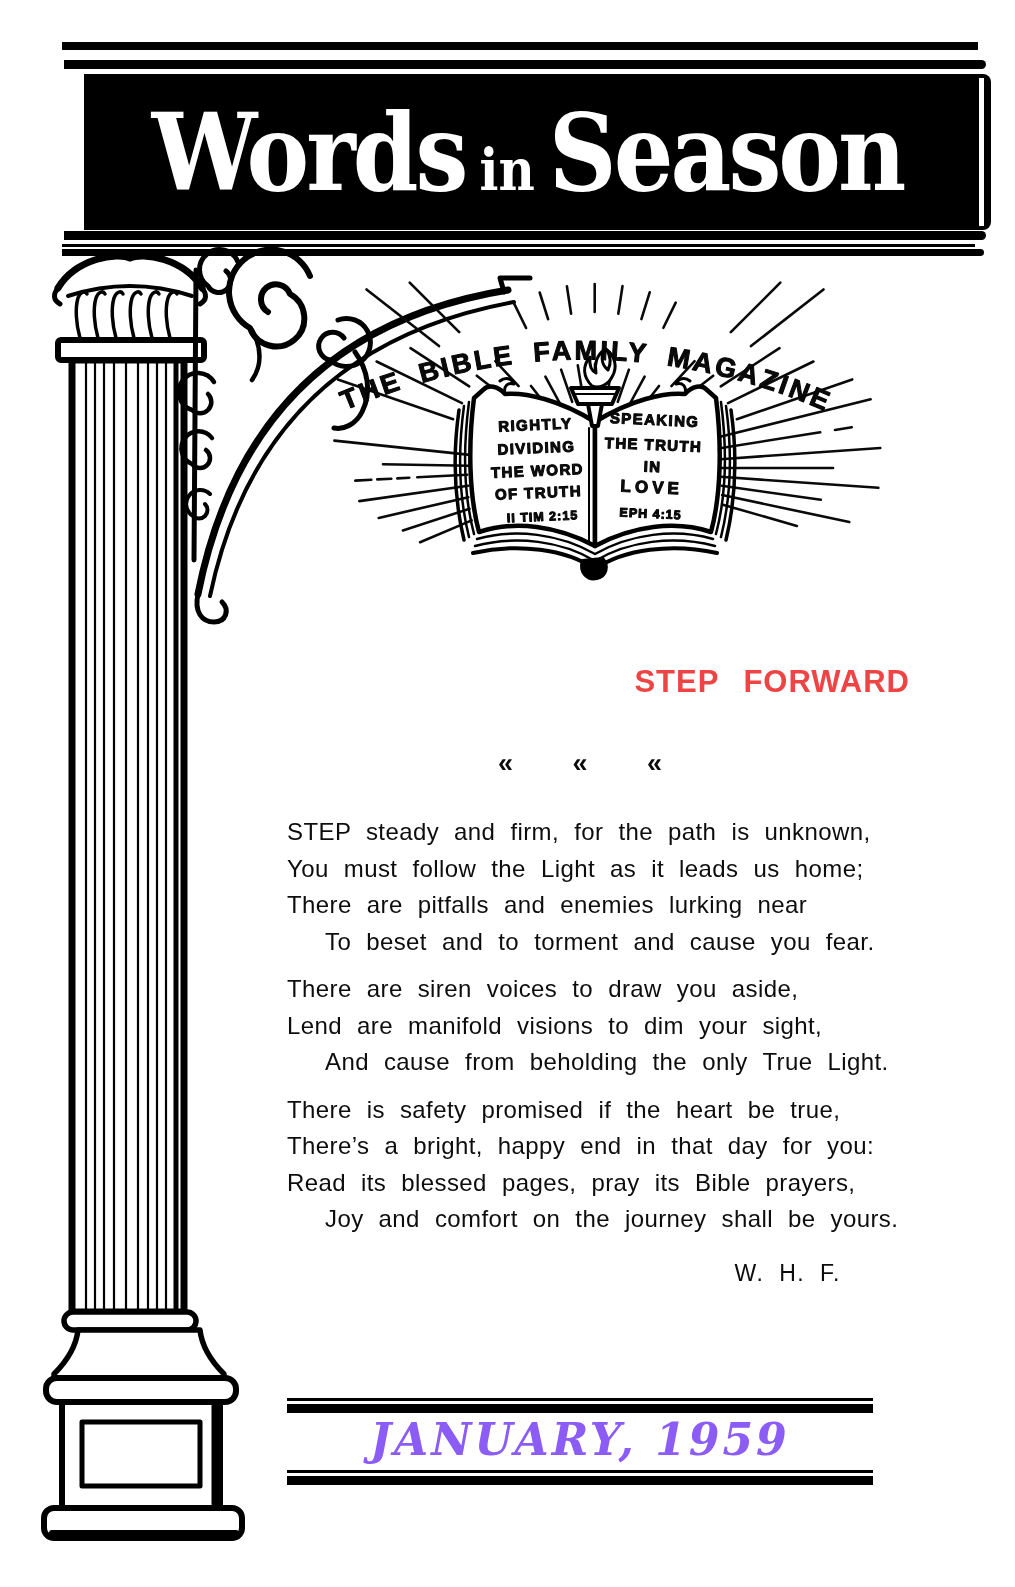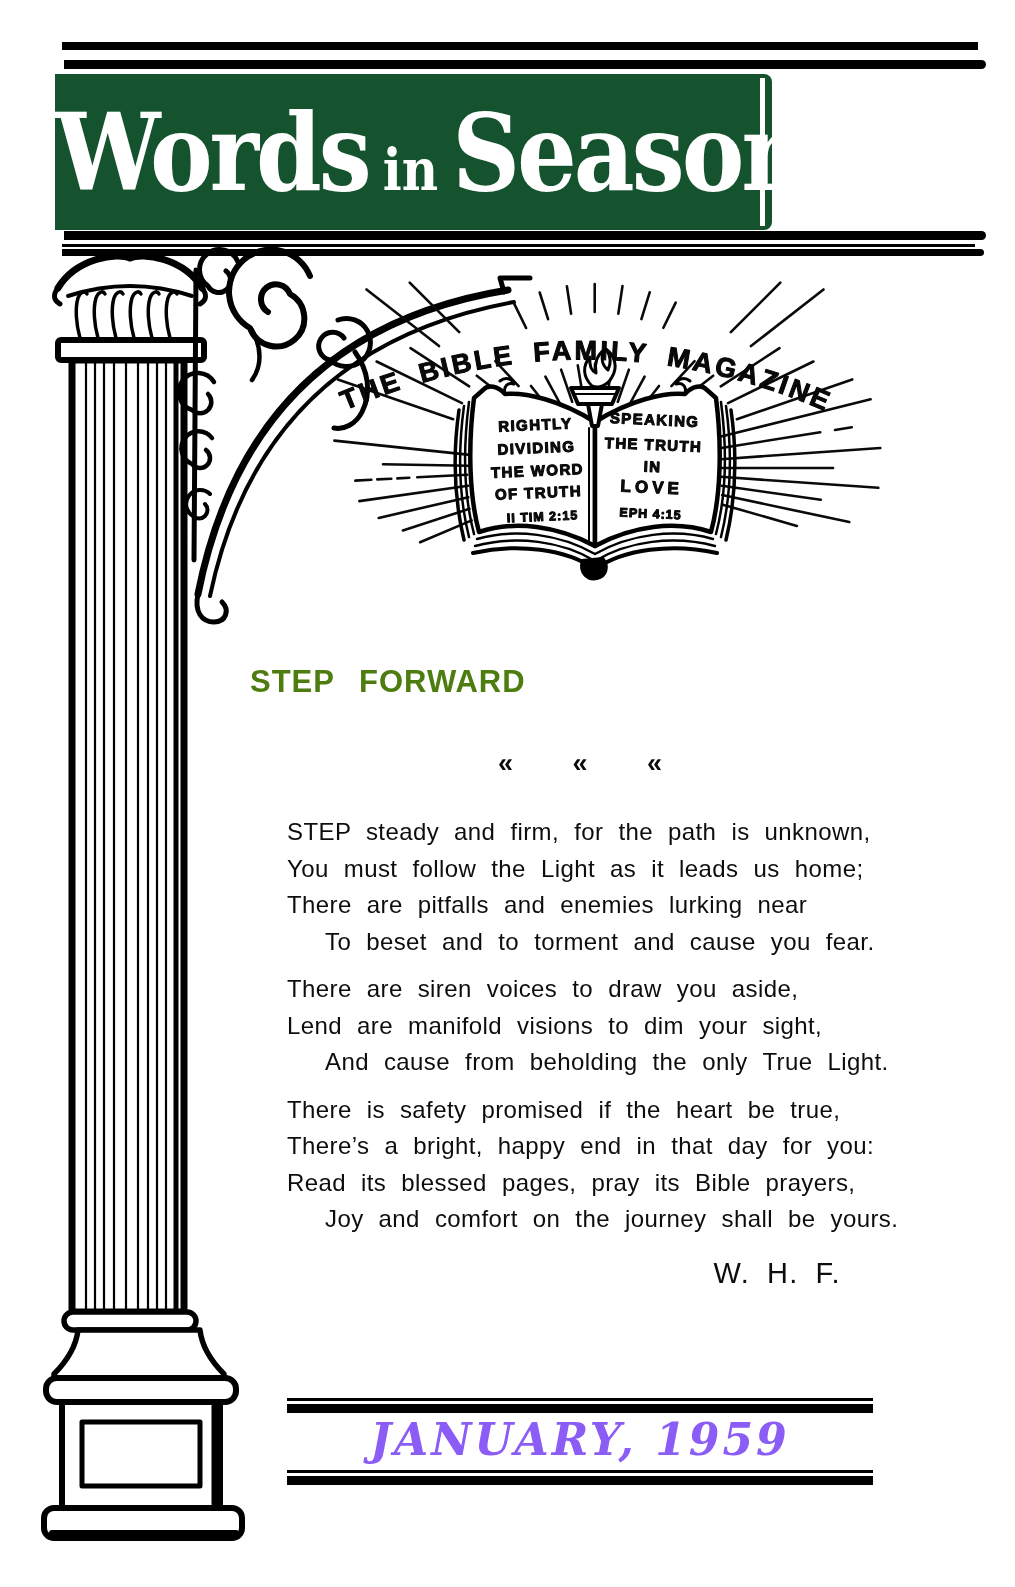--- a/index.html
+++ b/index.html
@@ -4,55 +4,55 @@
 <style>
   html,body{margin:0;padding:0;}
   body{
     width:1015px;height:1587px;position:relative;background:#ffffff;
     font-family:"Liberation Sans",sans-serif;color:#000;overflow:hidden;
   }
   .abs{position:absolute;}
   
   .rule{background:#000;position:absolute;}
   .banner{
-    position:absolute;left:55px;top:74px;width:717px;height:156px;
-    background:#14532d;border-radius:0 8px 8px 0;
+    position:absolute;left:84px;top:74px;width:907px;height:156px;
+    background:#000000;border-radius:0 8px 8px 0;
   }
   .banner-inset{
     position:absolute;top:4px;bottom:4px;right:7px;width:5px;background:#fff;
   }
   .masthead-title{
     position:absolute;left:0;right:20px;top:0;height:156px;
     text-align:center;white-space:nowrap;color:#fff;
     font-family:"DejaVu Serif",serif;font-weight:bold;
     transform:scaleY(1.14);transform-origin:center;
     line-height:156px;letter-spacing:-3px;
   }
   .masthead-title .big{font-size:94px;}
   .masthead-title .small{font-size:50px;margin:0 14px;letter-spacing:0;}
   
   .article-title{
-    position:absolute;left:250px;top:664px;width:660px;text-align:left;
-    font-size:31px;font-weight:bold;letter-spacing:1px;word-spacing:15px;color:#4d7c0f;
+    position:absolute;left:250px;top:664px;width:660px;text-align:right;
+    font-size:31px;font-weight:bold;letter-spacing:1px;word-spacing:15px;color:#ef4444;
   }
   .chevrons{
     position:absolute;left:250px;top:748px;width:660px;text-align:center;
     font-size:27px;color:#0c0c0c;letter-spacing:0;
   }
   .chevrons span{display:inline-block;margin:0 26px;font-weight:bold;}
   .poem{
     position:absolute;left:287px;top:782px;width:600px;
     font-size:24px;line-height:36.5px;letter-spacing:0.4px;word-spacing:8px;color:#0d0d0d;margin-top:32px;
   }
   .stanza{margin-bottom:11px;}
   .pl{white-space:nowrap;}
   .pl.indent{padding-left:38px;}
   .attribution{
     margin-top:17px;text-align:right;padding-right:46px;
-    font-size:29px;letter-spacing:1.5px;word-spacing:7px;color:#0d0d0d;
+    font-size:23px;letter-spacing:1.5px;word-spacing:7px;color:#0d0d0d;
   }
   
   .issue{
     position:absolute;left:287px;top:1414px;width:586px;text-align:center;
     font-family:"DejaVu Serif",serif;font-style:italic;font-weight:bold;
     font-size:44px;letter-spacing:3px;color:#8b5cf6;
   }
   
   svg text{font-family:"Liberation Sans",sans-serif;}
   .arc-text{font-size:27px;font-weight:bold;letter-spacing:3px;word-spacing:8px;fill:#0a0a0a;}

